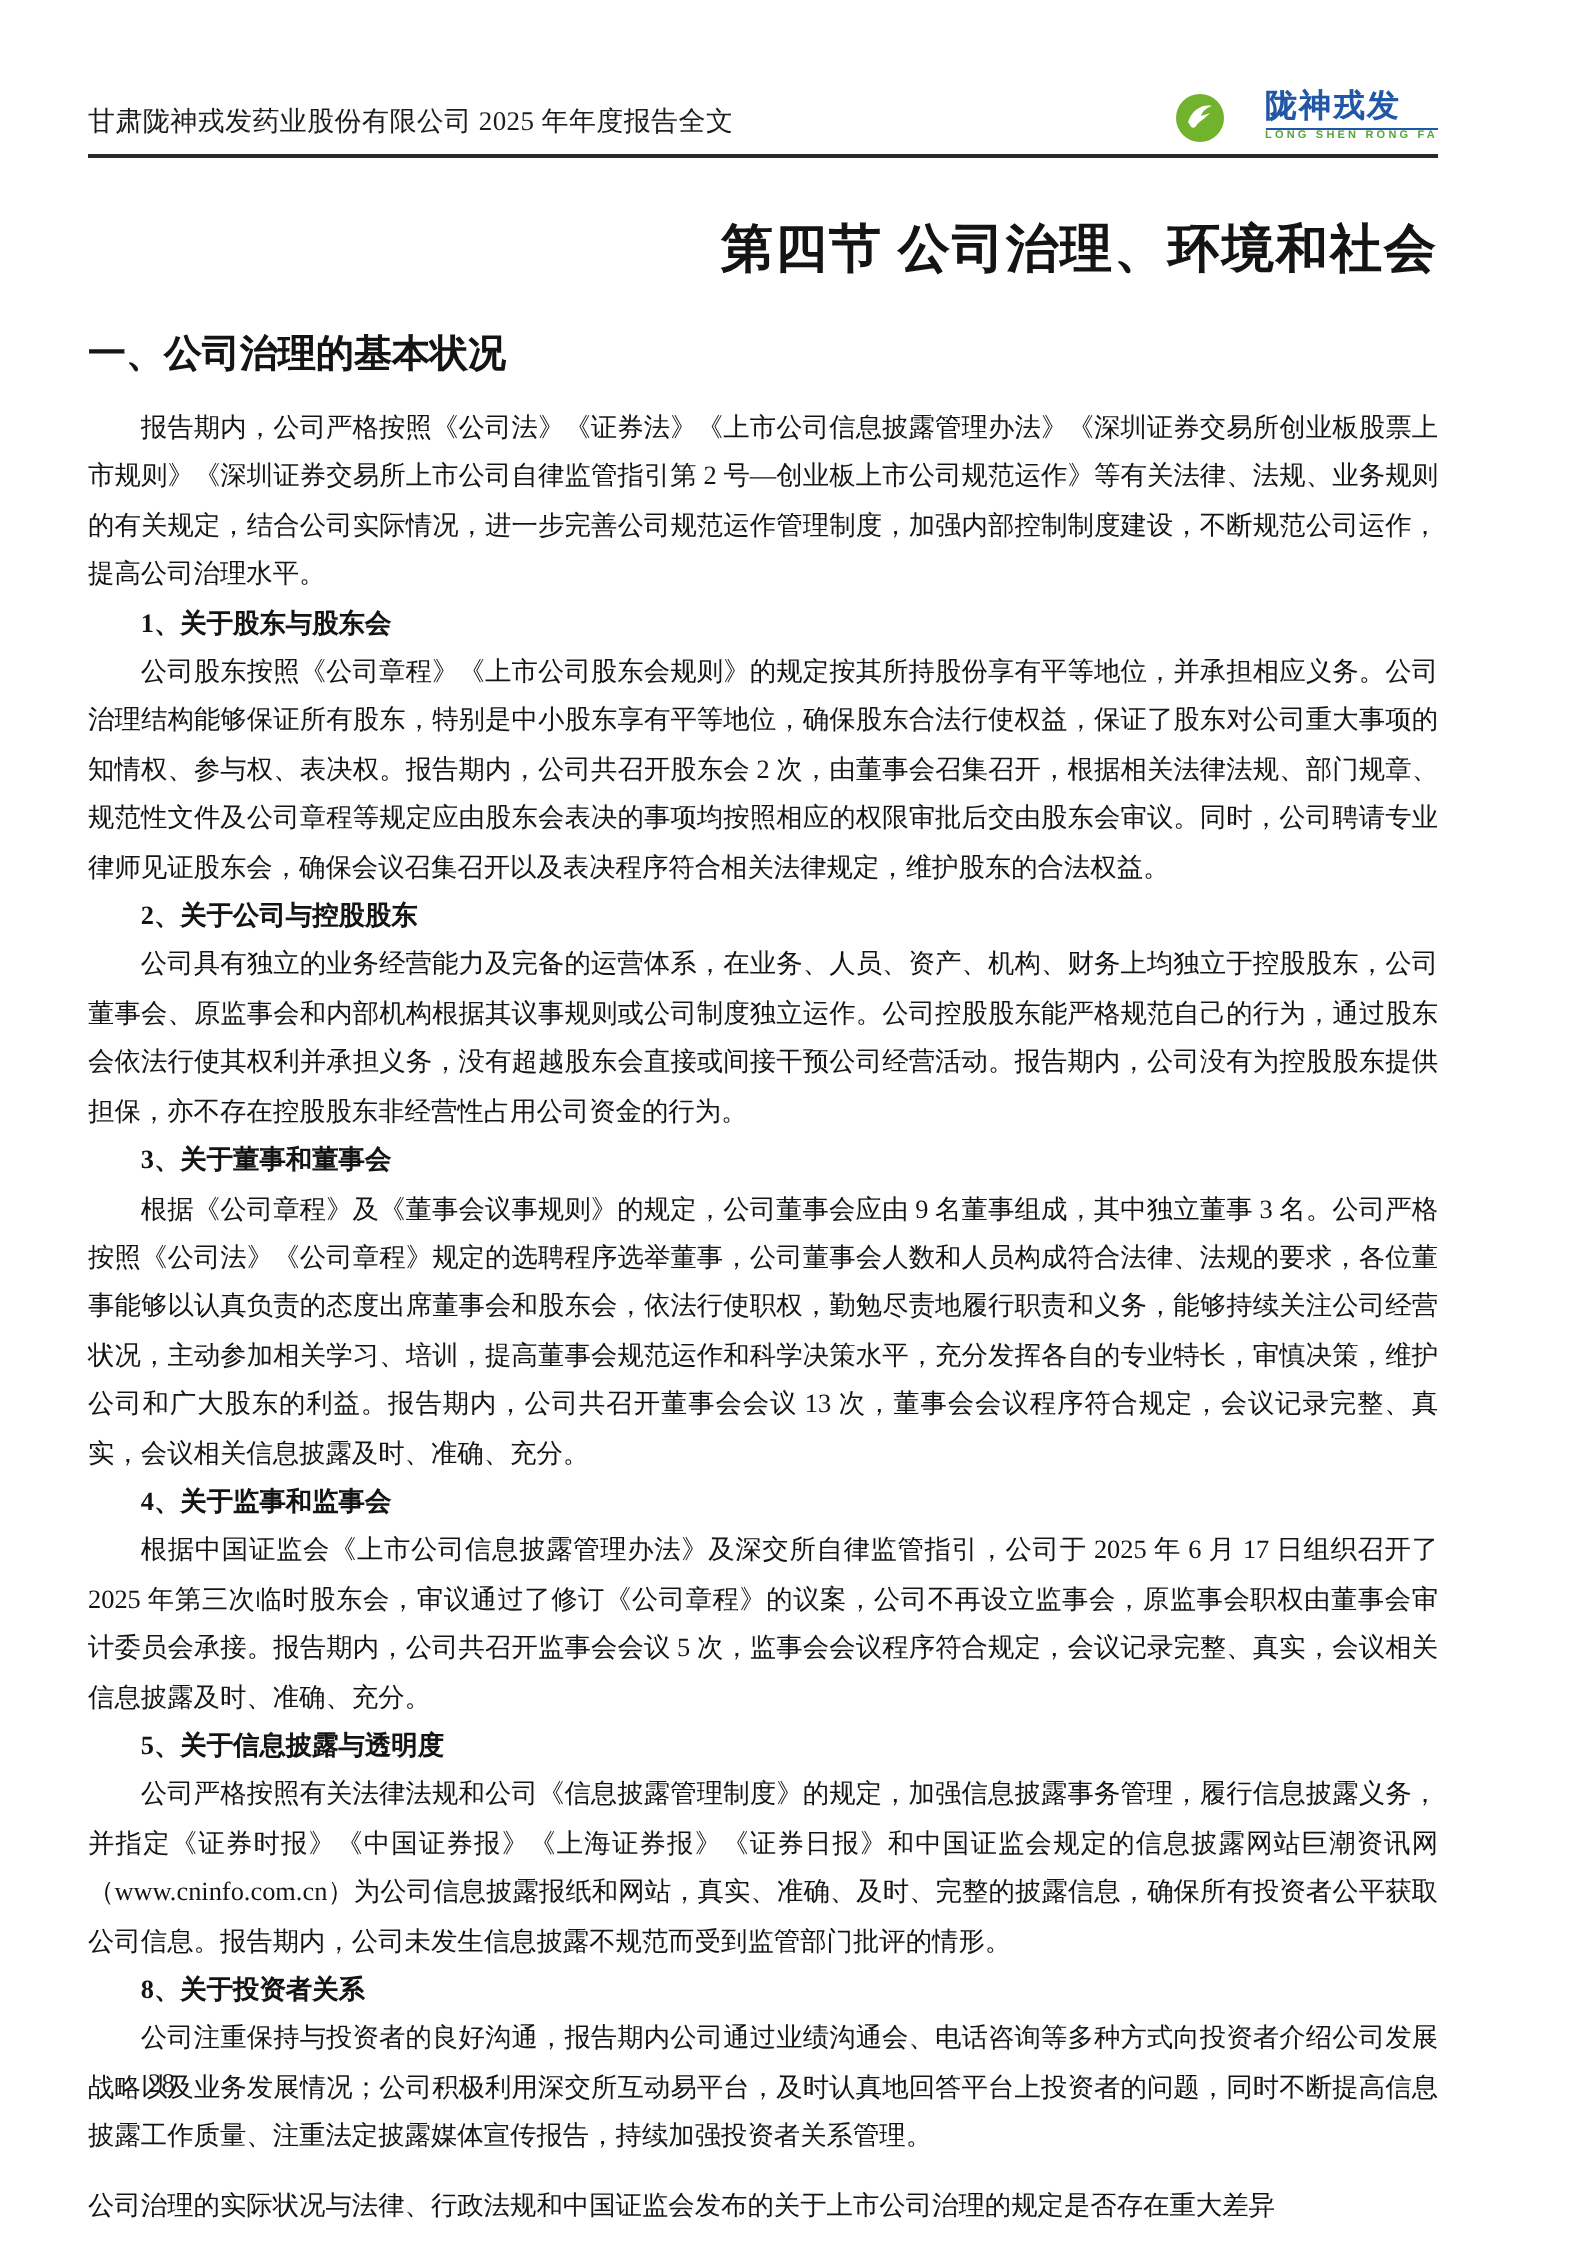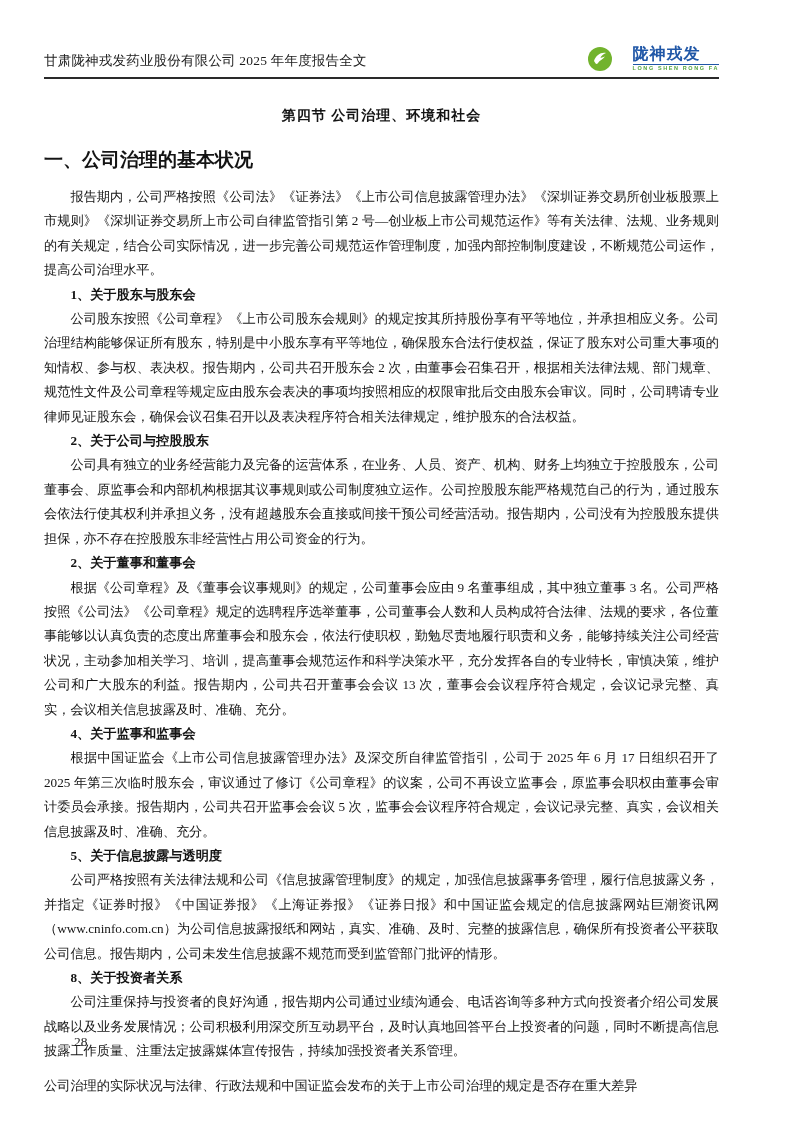--- a/index.html
+++ b/index.html
@@ -41,22 +41,22 @@
   .logo-en {
     margin-top: 2px;
     border-top: 1px solid #2057a7;
     padding-top: 1px;
     font-size: 5.5px; letter-spacing: 1.6px;
     color: #55a53f; font-weight: bold;
     font-family: "Liberation Sans", "DejaVu Sans", sans-serif;
   }
   
   .chapter-title {
-    text-align: center;
-    font-size: 14px;
+    text-align: right;
+    font-size: 26px;
     font-weight: bold;
     margin: 28px 0 22px 0;
     letter-spacing: 1px;
   }
   .sec-heading {
     font-size: 19px;
     font-weight: bold;
     margin: 22px 0 12px 0;
   }
   .para {
@@ -112,21 +112,21 @@
   <h2 class="sec-heading">一、公司治理的基本状况</h2>
 
   <p class="para">报告期内，公司严格按照《公司法》《证券法》《上市公司信息披露管理办法》《深圳证券交易所创业板股票上市规则》《深圳证券交易所上市公司自律监管指引第 2 号—创业板上市公司规范运作》等有关法律、法规、业务规则的有关规定，结合公司实际情况，进一步完善公司规范运作管理制度，加强内部控制制度建设，不断规范公司运作，提高公司治理水平。</p>
 
   <h3 class="sub-heading">1、关于股东与股东会</h3>
   <p class="para">公司股东按照《公司章程》《上市公司股东会规则》的规定按其所持股份享有平等地位，并承担相应义务。公司治理结构能够保证所有股东，特别是中小股东享有平等地位，确保股东合法行使权益，保证了股东对公司重大事项的知情权、参与权、表决权。报告期内，公司共召开股东会 2 次，由董事会召集召开，根据相关法律法规、部门规章、规范性文件及公司章程等规定应由股东会表决的事项均按照相应的权限审批后交由股东会审议。同时，公司聘请专业律师见证股东会，确保会议召集召开以及表决程序符合相关法律规定，维护股东的合法权益。</p>
 
   <h3 class="sub-heading">2、关于公司与控股股东</h3>
   <p class="para">公司具有独立的业务经营能力及完备的运营体系，在业务、人员、资产、机构、财务上均独立于控股股东，公司董事会、原监事会和内部机构根据其议事规则或公司制度独立运作。公司控股股东能严格规范自己的行为，通过股东会依法行使其权利并承担义务，没有超越股东会直接或间接干预公司经营活动。报告期内，公司没有为控股股东提供担保，亦不存在控股股东非经营性占用公司资金的行为。</p>
 
-  <h3 class="sub-heading">2、关于董事和董事会</h3>
+  <h3 class="sub-heading">3、关于董事和董事会</h3>
   <p class="para">根据《公司章程》及《董事会议事规则》的规定，公司董事会应由 9 名董事组成，其中独立董事 3 名。公司严格按照《公司法》《公司章程》规定的选聘程序选举董事，公司董事会人数和人员构成符合法律、法规的要求，各位董事能够以认真负责的态度出席董事会和股东会，依法行使职权，勤勉尽责地履行职责和义务，能够持续关注公司经营状况，主动参加相关学习、培训，提高董事会规范运作和科学决策水平，充分发挥各自的专业特长，审慎决策，维护公司和广大股东的利益。报告期内，公司共召开董事会会议 13 次，董事会会议程序符合规定，会议记录完整、真实，会议相关信息披露及时、准确、充分。</p>
 
   <h3 class="sub-heading">4、关于监事和监事会</h3>
   <p class="para">根据中国证监会《上市公司信息披露管理办法》及深交所自律监管指引，公司于 2025 年 6 月 17 日组织召开了 2025 年第三次临时股东会，审议通过了修订《公司章程》的议案，公司不再设立监事会，原监事会职权由董事会审计委员会承接。报告期内，公司共召开监事会会议 5 次，监事会会议程序符合规定，会议记录完整、真实，会议相关信息披露及时、准确、充分。</p>
 
   <h3 class="sub-heading">5、关于信息披露与透明度</h3>
   <p class="para">公司严格按照有关法律法规和公司《信息披露管理制度》的规定，加强信息披露事务管理，履行信息披露义务，并指定《证券时报》《中国证券报》《上海证券报》《证券日报》和中国证监会规定的信息披露网站巨潮资讯网（www.cninfo.com.cn）为公司信息披露报纸和网站，真实、准确、及时、完整的披露信息，确保所有投资者公平获取公司信息。报告期内，公司未发生信息披露不规范而受到监管部门批评的情形。</p>
 
   <h3 class="sub-heading">8、关于投资者关系</h3>
   <p class="para">公司注重保持与投资者的良好沟通，报告期内公司通过业绩沟通会、电话咨询等多种方式向投资者介绍公司发展战略以及业务发展情况；公司积极利用深交所互动易平台，及时认真地回答平台上投资者的问题，同时不断提高信息披露工作质量、注重法定披露媒体宣传报告，持续加强投资者关系管理。</p>

